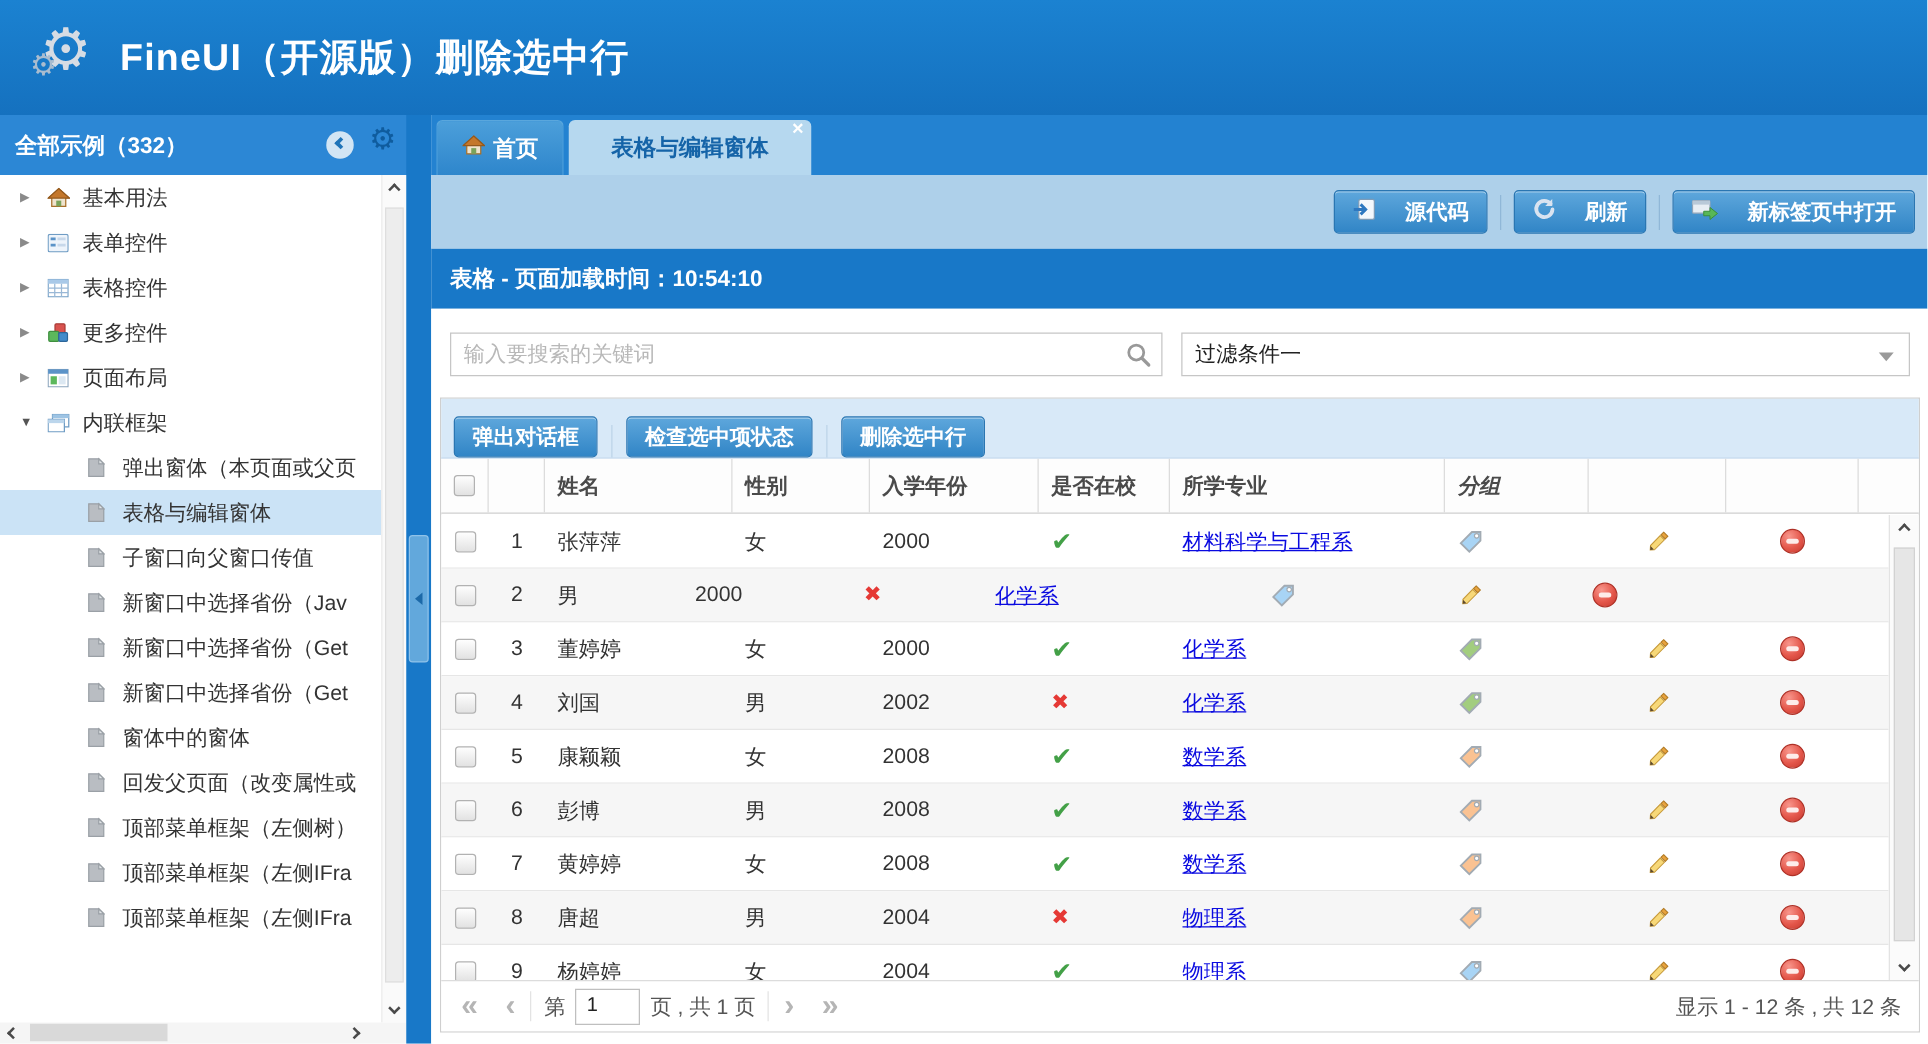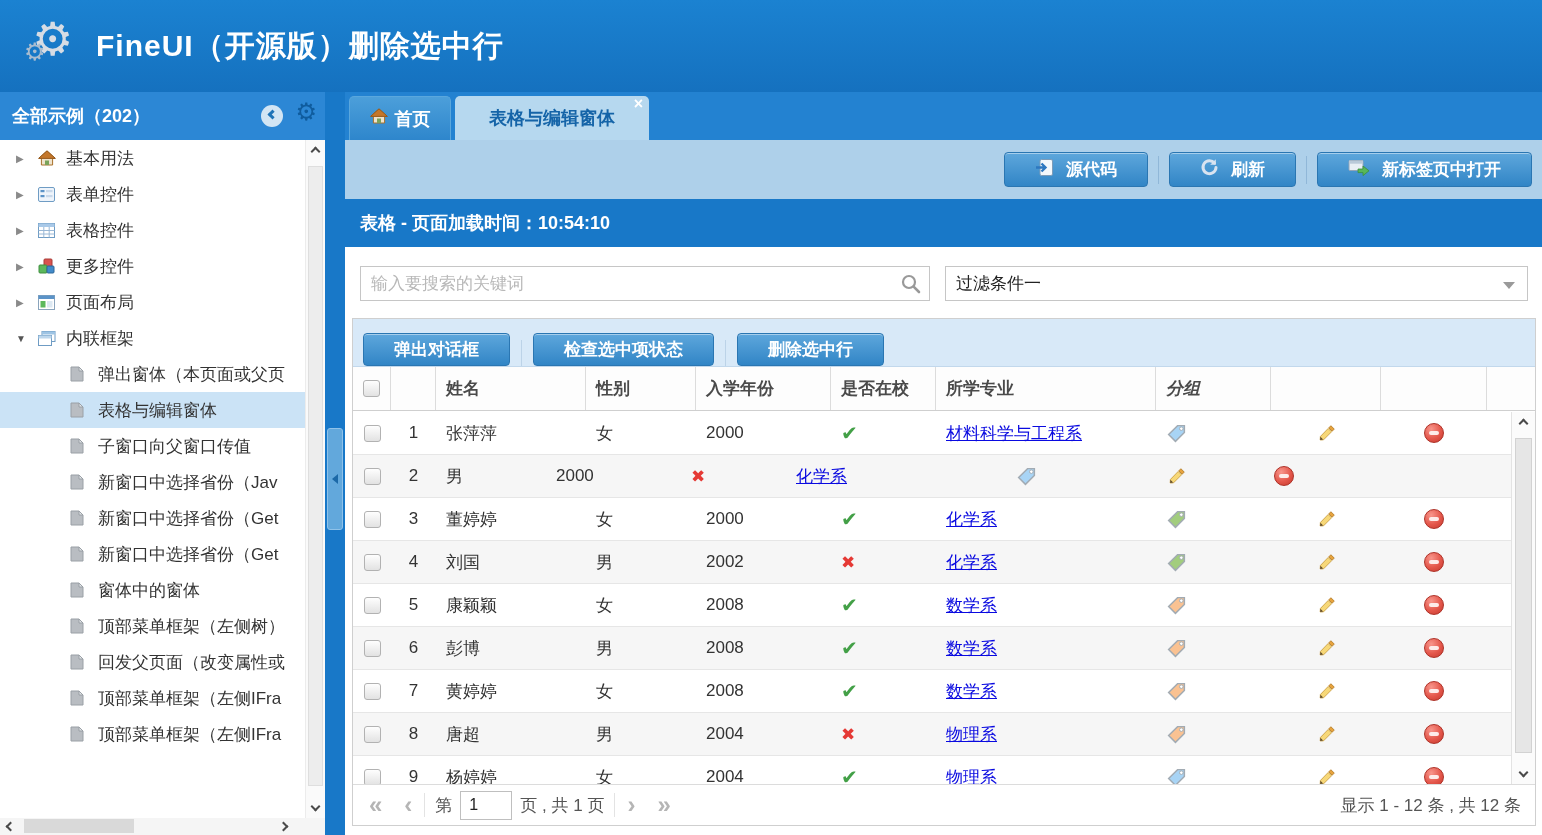--- a/index.html
+++ b/index.html
@@ -61,21 +61,21 @@
   .tab { position:absolute; bottom:0; height:44px; border-radius:5px 5px 0 0; display:flex;
     align-items:center; justify-content:center; font-size:18px; font-weight:bold; cursor:pointer; }
   .tab.home { left:4px; width:102px; background:linear-gradient(#4c9fda,#2e86cc);
     color:#fff; gap:7px; border:1px solid #5aa7dd; border-bottom:none; }
   .tab.active { left:110px; width:194px; background:#b6d8ef; color:#1564a8; }
   .tab-close { position:absolute; top:0px; right:6px; color:#fff; font-size:16px; line-height:16px; cursor:pointer; }
 
   
   .main-toolbar { position:absolute; left:345px; top:140px; width:1197px; height:59px; background:#aed0ea;
     display:flex; align-items:center; justify-content:flex-end; padding-right:10px; }
-  .btn-blue { display:inline-flex; align-items:center; gap:12px; height:35px; padding:0 30px;
+  .btn-blue { display:inline-flex; align-items:center; gap:23px; height:35px; padding:0 14px;
     background:linear-gradient(#5ea7dc,#3185c6); border:1px solid #2a76b2; border-radius:4px;
     color:#fff; font-weight:bold; font-size:17px; box-shadow:inset 0 1px 0 rgba(255,255,255,.45); cursor:pointer; }
   .tb-div { width:1px; height:28px; background:#90b7d8; margin:0 10px; }
 
   
   .panel-title { position:absolute; left:345px; top:199px; width:1197px; height:48px; background:#1878c8;
     color:#fff; font-size:18px; font-weight:bold; display:flex; align-items:center; padding-left:15px; }
 
   
   .content { position:absolute; left:345px; top:247px; width:1197px; height:588px; background:#fff; }
@@ -138,21 +138,21 @@
 
   <div class="top-header">
     <span class="logo">
         <span class="g1">⚙</span>
         <span class="g2">⚙</span>
       </span>
     <span class="app-title">FineUI（开源版）删除选中行</span>
   </div>
 
   <div class="sidebar-header">
-    <span class="sidebar-title">全部示例（202）</span>
+    <span class="sidebar-title">全部示例（332）</span>
     <span class="sb-back">
         <i></i>
       </span>
     <span class="sb-gear">⚙</span>
   </div>
 
   <div class="tree" id="tree">
       <div class="tree-item">
         <span class="tw-arrow">▶</span>
         <span class="tw-spacer0"></span>
@@ -300,31 +300,31 @@
         <span class="tw-label">窗体中的窗体</span>
       </div>
       <div class="tree-item">
         <span class="tw-spacer1"></span>
         <span class="tw-icon">
           <svg width="14" height="16" viewBox="0 0 14 16">
             <path d="M1 1 H9 L13 5 V15 H1 Z" fill="#b9bdc2" stroke="#9aa0a6"></path>
             <path d="M9 1 L13 5 H9 Z" fill="#e2e5e8" stroke="#9aa0a6"></path>
           </svg>
         </span>
+        <span class="tw-label">回发父页面（改变属性或</span>
+      </div>
+      <div class="tree-item">
+        <span class="tw-spacer1"></span>
+        <span class="tw-icon">
+          <svg width="14" height="16" viewBox="0 0 14 16">
+            <path d="M1 1 H9 L13 5 V15 H1 Z" fill="#b9bdc2" stroke="#9aa0a6"></path>
+            <path d="M9 1 L13 5 H9 Z" fill="#e2e5e8" stroke="#9aa0a6"></path>
+          </svg>
+        </span>
         <span class="tw-label">顶部菜单框架（左侧树）</span>
-      </div>
-      <div class="tree-item">
-        <span class="tw-spacer1"></span>
-        <span class="tw-icon">
-          <svg width="14" height="16" viewBox="0 0 14 16">
-            <path d="M1 1 H9 L13 5 V15 H1 Z" fill="#b9bdc2" stroke="#9aa0a6"></path>
-            <path d="M9 1 L13 5 H9 Z" fill="#e2e5e8" stroke="#9aa0a6"></path>
-          </svg>
-        </span>
-        <span class="tw-label">回发父页面（改变属性或</span>
       </div>
       <div class="tree-item">
         <span class="tw-spacer1"></span>
         <span class="tw-icon">
           <svg width="14" height="16" viewBox="0 0 14 16">
             <path d="M1 1 H9 L13 5 V15 H1 Z" fill="#b9bdc2" stroke="#9aa0a6"></path>
             <path d="M9 1 L13 5 H9 Z" fill="#e2e5e8" stroke="#9aa0a6"></path>
           </svg>
         </span>
         <span class="tw-label">顶部菜单框架（左侧IFra</span>

